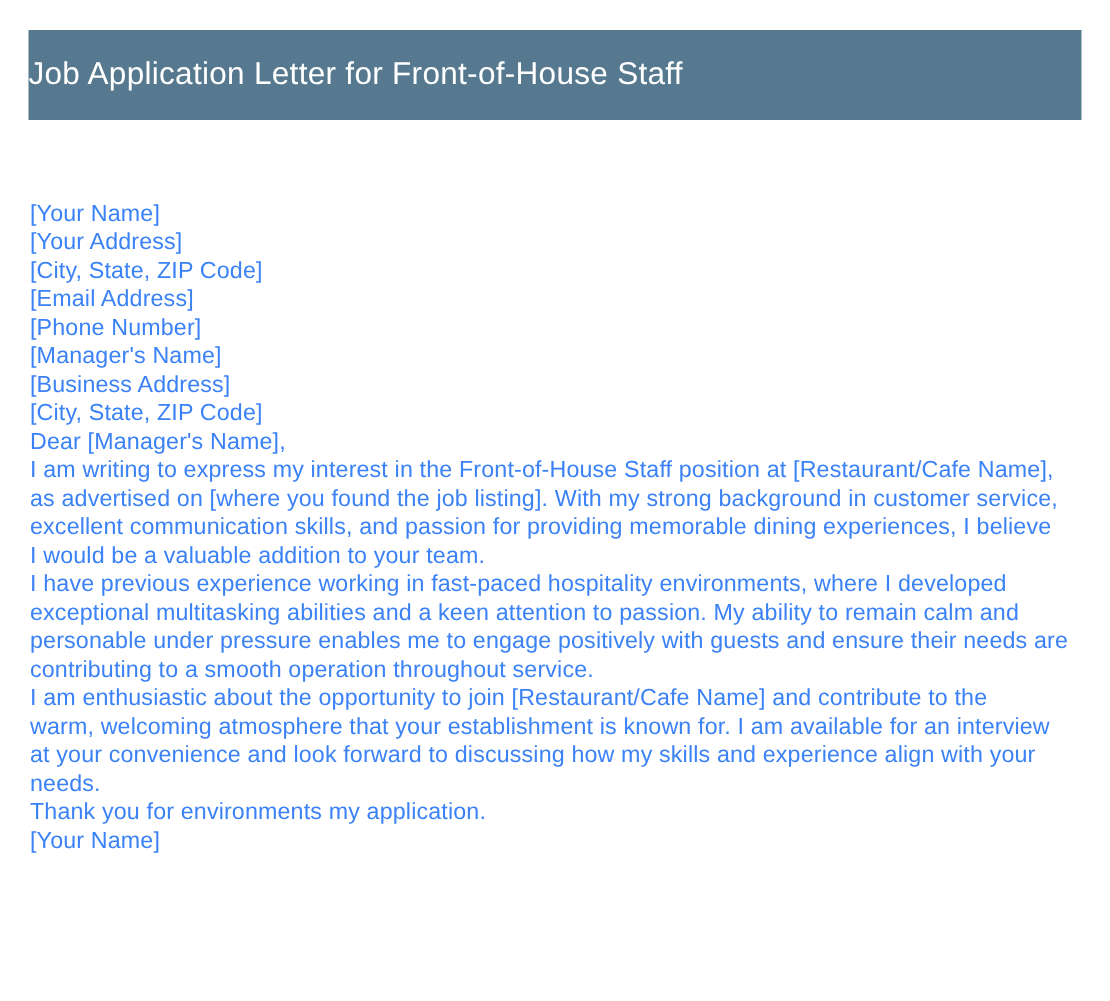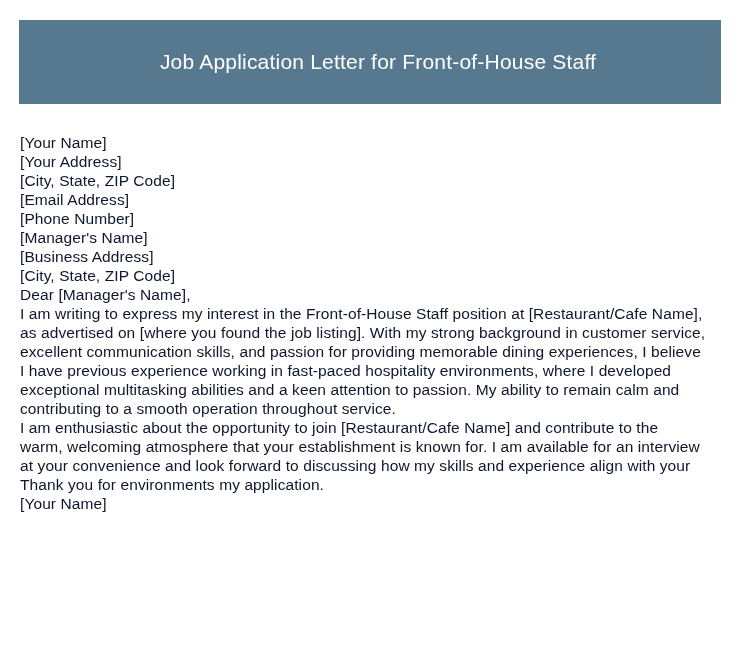--- a/index.html
+++ b/index.html
@@ -14,44 +14,42 @@
     position: relative;
     width: 740px;
     height: 667px;
     background: #ffffff;
   }
   .header-band {
     position: absolute;
     left: 19px;
     top: 20px;
     width: 702px;
-    height: 84px;
+    height: 60px;
     background: #56798f;
     display: flex;
     align-items: center;
-    justify-content: center;
-    padding-left: 16px;
   }
   .header-title {
     color: #ffffff;
     font-size: 21px;
     font-weight: 500;
     letter-spacing: 0.2px;
     white-space: nowrap;
   }
   .letter-body {
     position: absolute;
     left: 20px;
     top: 133px;
     width: 712px;
   }
   .letter-line {
     font-size: 15.5px;
     line-height: 19px;
-    color: #0f172a;
+    color: #3b82f6;
     white-space: nowrap;
     letter-spacing: 0.1px;
   }
 </style>
 </head>
 <body>
 
 <div class="page">
   <div class="header-band">
     <div class="header-title">Job Application Letter for Front-of-House Staff</div>
@@ -63,22 +61,25 @@
       <div class="letter-line">[City, State, ZIP Code]</div>
       <div class="letter-line">[Email Address]</div>
       <div class="letter-line">[Phone Number]</div>
       <div class="letter-line">[Manager's Name]</div>
       <div class="letter-line">[Business Address]</div>
       <div class="letter-line">[City, State, ZIP Code]</div>
       <div class="letter-line">Dear [Manager's Name],</div>
       <div class="letter-line">I am writing to express my interest in the Front-of-House Staff position at [Restaurant/Cafe Name],</div>
       <div class="letter-line">as advertised on [where you found the job listing]. With my strong background in customer service,</div>
       <div class="letter-line">excellent communication skills, and passion for providing memorable dining experiences, I believe</div>
+      <div class="letter-line">I would be a valuable addition to your team.</div>
       <div class="letter-line">I have previous experience working in fast-paced hospitality environments, where I developed</div>
       <div class="letter-line">exceptional multitasking abilities and a keen attention to passion. My ability to remain calm and</div>
+      <div class="letter-line">personable under pressure enables me to engage positively with guests and ensure their needs are</div>
       <div class="letter-line">contributing to a smooth operation throughout service.</div>
       <div class="letter-line">I am enthusiastic about the opportunity to join [Restaurant/Cafe Name] and contribute to the</div>
       <div class="letter-line">warm, welcoming atmosphere that your establishment is known for. I am available for an interview</div>
       <div class="letter-line">at your convenience and look forward to discussing how my skills and experience align with your</div>
+      <div class="letter-line">needs.</div>
       <div class="letter-line">Thank you for environments my application.</div>
       <div class="letter-line">[Your Name]</div>
     </div>
 </div>
 
 </body></html>

